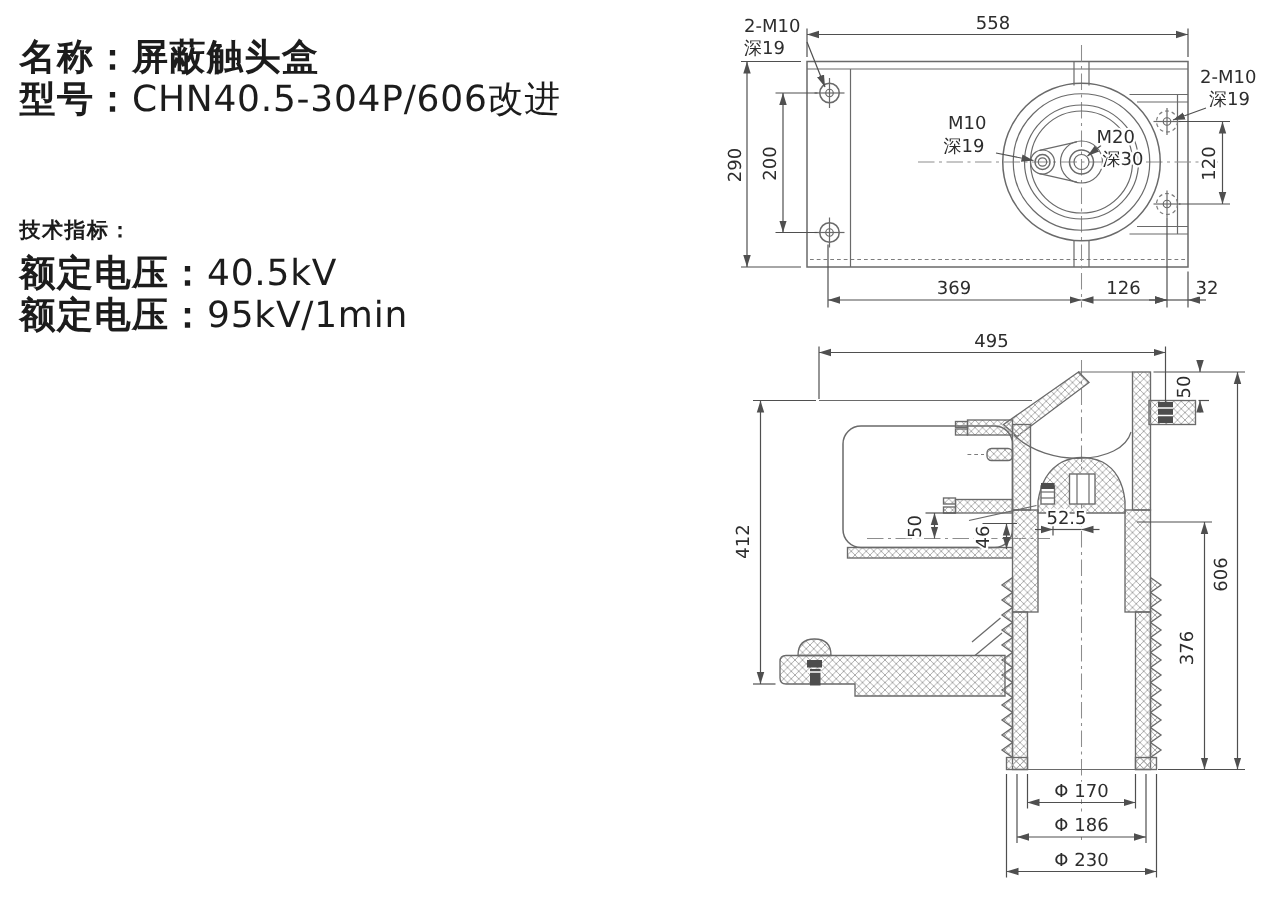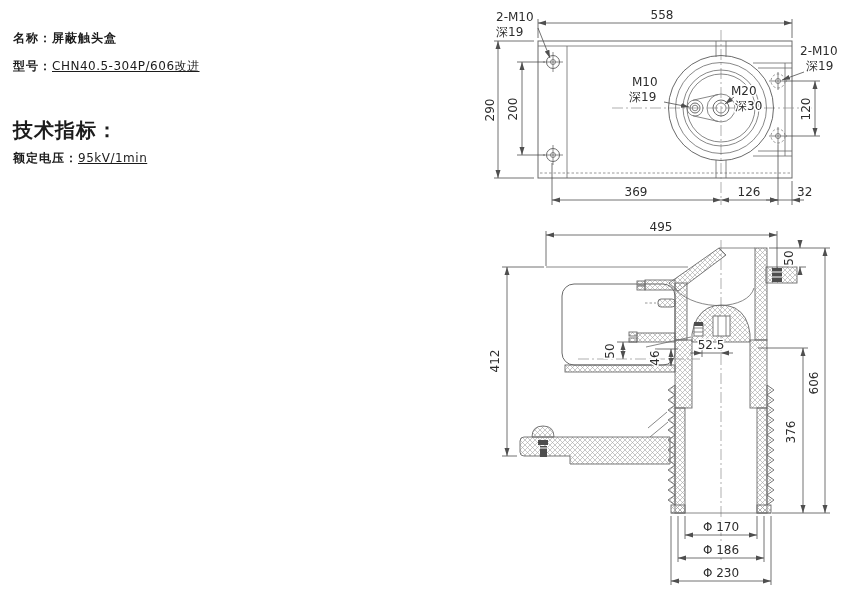--- a/index.html
+++ b/index.html
@@ -1,22 +1,22 @@
 <!DOCTYPE html>
 <html><head>
 <meta charset="utf-8">
 <style>
   html,body{margin:0;padding:0;background:#ffffff;}
   .page{position:relative;width:850px;height:599px;background:#fff;overflow:hidden;
         font-family:"DejaVu Sans","Liberation Sans",sans-serif;}
   .info{position:absolute;left:13px;top:24px;color:#1c1c1c;}
-  .info .row{line-height:28px;font-size:12px;white-space:nowrap;}
+  .info .row{line-height:28px;font-size:24px;white-space:nowrap;}
   .info .lab{font-weight:700;letter-spacing:1px;}
-  .info .val{font-weight:500;letter-spacing:0.5px;text-decoration:underline;}
-  .info .title{margin-top:36px;font-weight:700;letter-spacing:1px;font-size:20px;line-height:28px;}
+  .info .val{font-weight:500;letter-spacing:0.5px;}
+  .info .title{margin-top:60px;font-weight:700;letter-spacing:1px;font-size:14px;line-height:28px;}
   svg{position:absolute;left:0;top:0;}
   .g{stroke:#6a6a6a;stroke-width:1;fill:none;}
   .g2{stroke:#6a6a6a;stroke-width:.8;fill:none;}
   .h{fill:url(#hx);stroke:#6a6a6a;stroke-width:.9;}
   .w{fill:#ffffff;stroke:#6a6a6a;stroke-width:.9;}
   .d{stroke:#4f4f4f;stroke-width:.8;fill:none;}
   .cl{stroke:#8d8d8d;stroke-width:.7;fill:none;stroke-dasharray:11 3 2 3;}
   .dsh{stroke:#7d7d7d;stroke-width:.8;fill:none;stroke-dasharray:2.5 2;}
   .t{font:12px "DejaVu Sans","Liberation Sans",sans-serif;fill:#2d2d2d;
      paint-order:stroke;stroke:#ffffff;stroke-width:3px;}
@@ -25,20 +25,21 @@
 </style>
 </head>
 <body>
 
 <div class="page">
 
   <div class="info">
     <div class="row"><span class="lab">名称：</span><span class="lab">屏蔽触头盒</span></div>
     <div class="row"><span class="lab">型号：</span><span class="val">CHN40.5-304P/606改进</span></div>
     <div class="title">技术指标：</div>
+    <div class="row"><span class="lab">额定电压：</span><span class="val">40.5kV</span></div>
     <div class="row"><span class="lab">额定电压：</span><span class="val">95kV/1min</span></div>
   </div>
 
   <svg width="850" height="599" viewBox="0 0 850 599">
     <defs>
       <pattern id="hx" width="5" height="5" patternUnits="userSpaceOnUse">
         <path d="M0,0 L5,5 M5,0 L0,5" stroke="#a3a3a3" stroke-width="0.6"></path>
       </pattern>
       <marker id="ar" viewBox="0 0 10 10" refX="10" refY="5" markerWidth="10" markerHeight="10" orient="auto-start-reverse">
         <path d="M0,1.9 L10,5 L0,8.1 Z" fill="#4f4f4f"></path>

